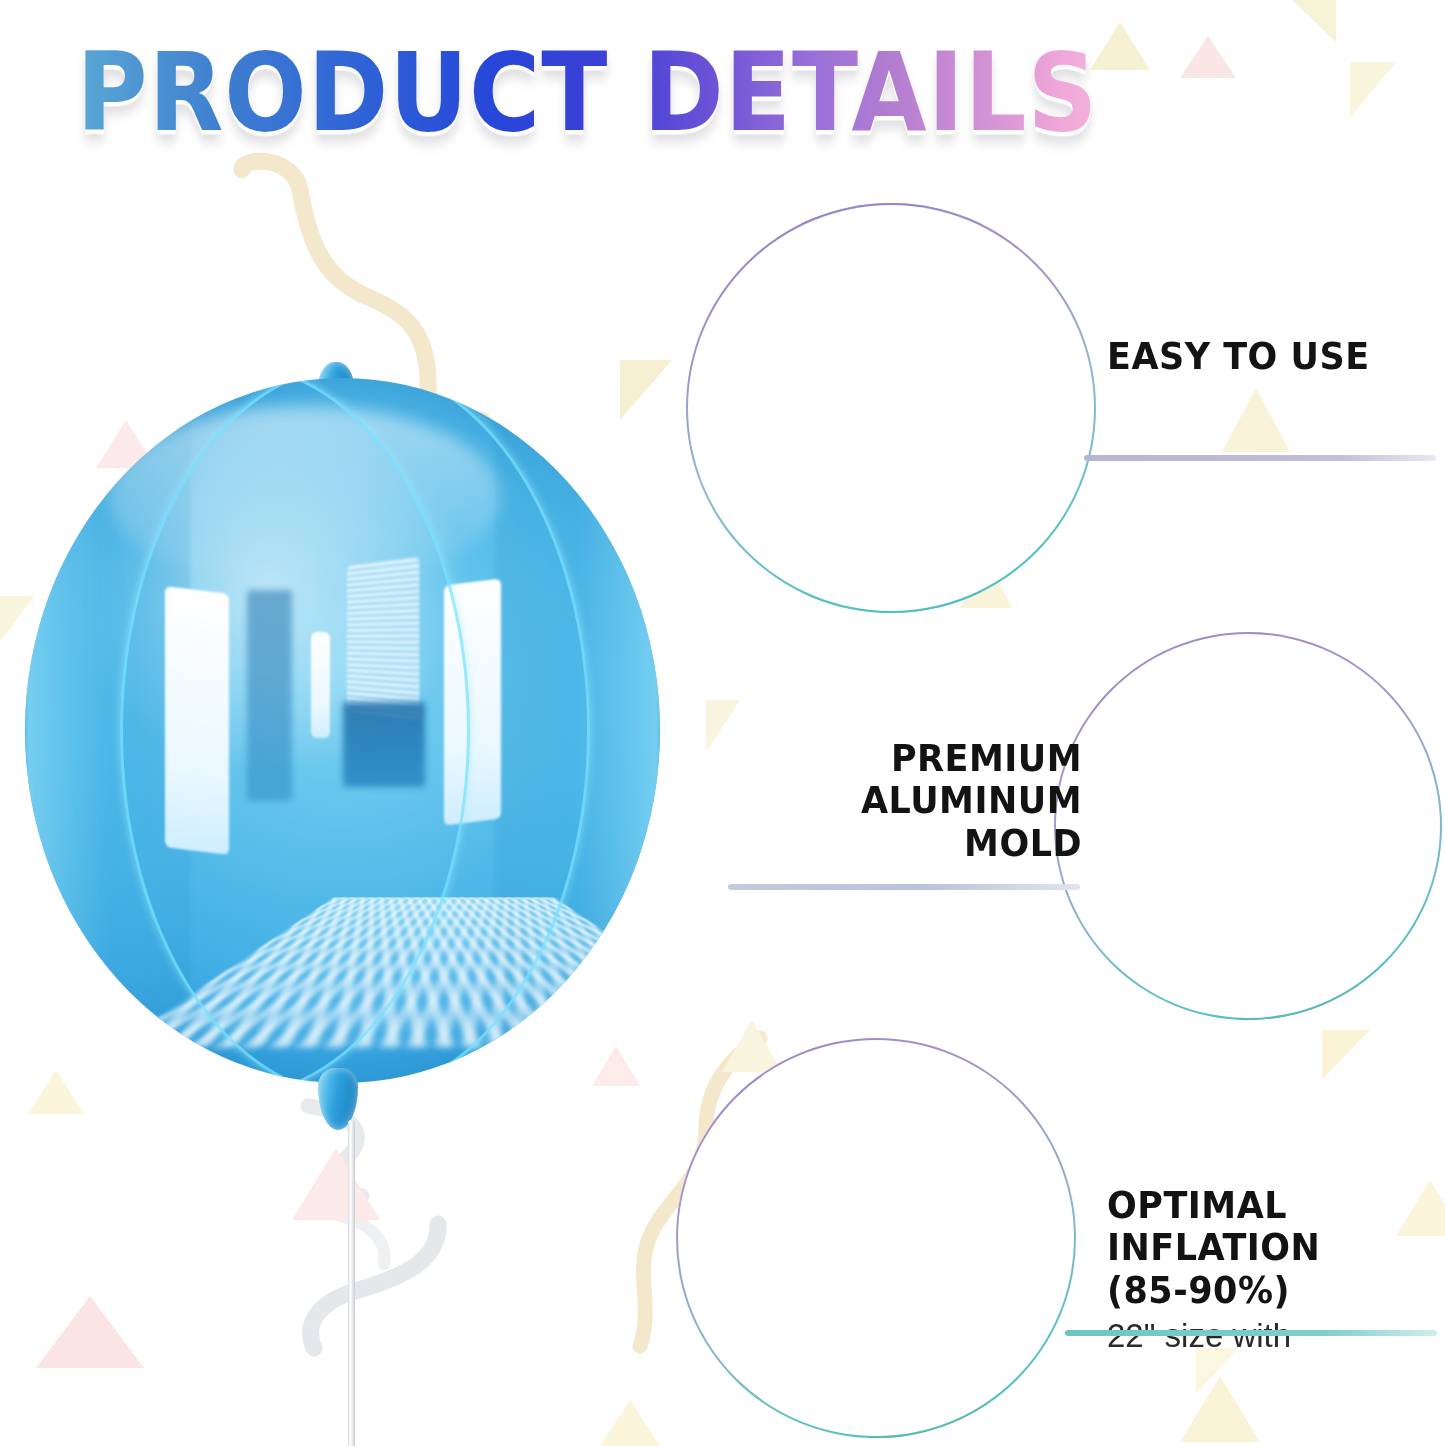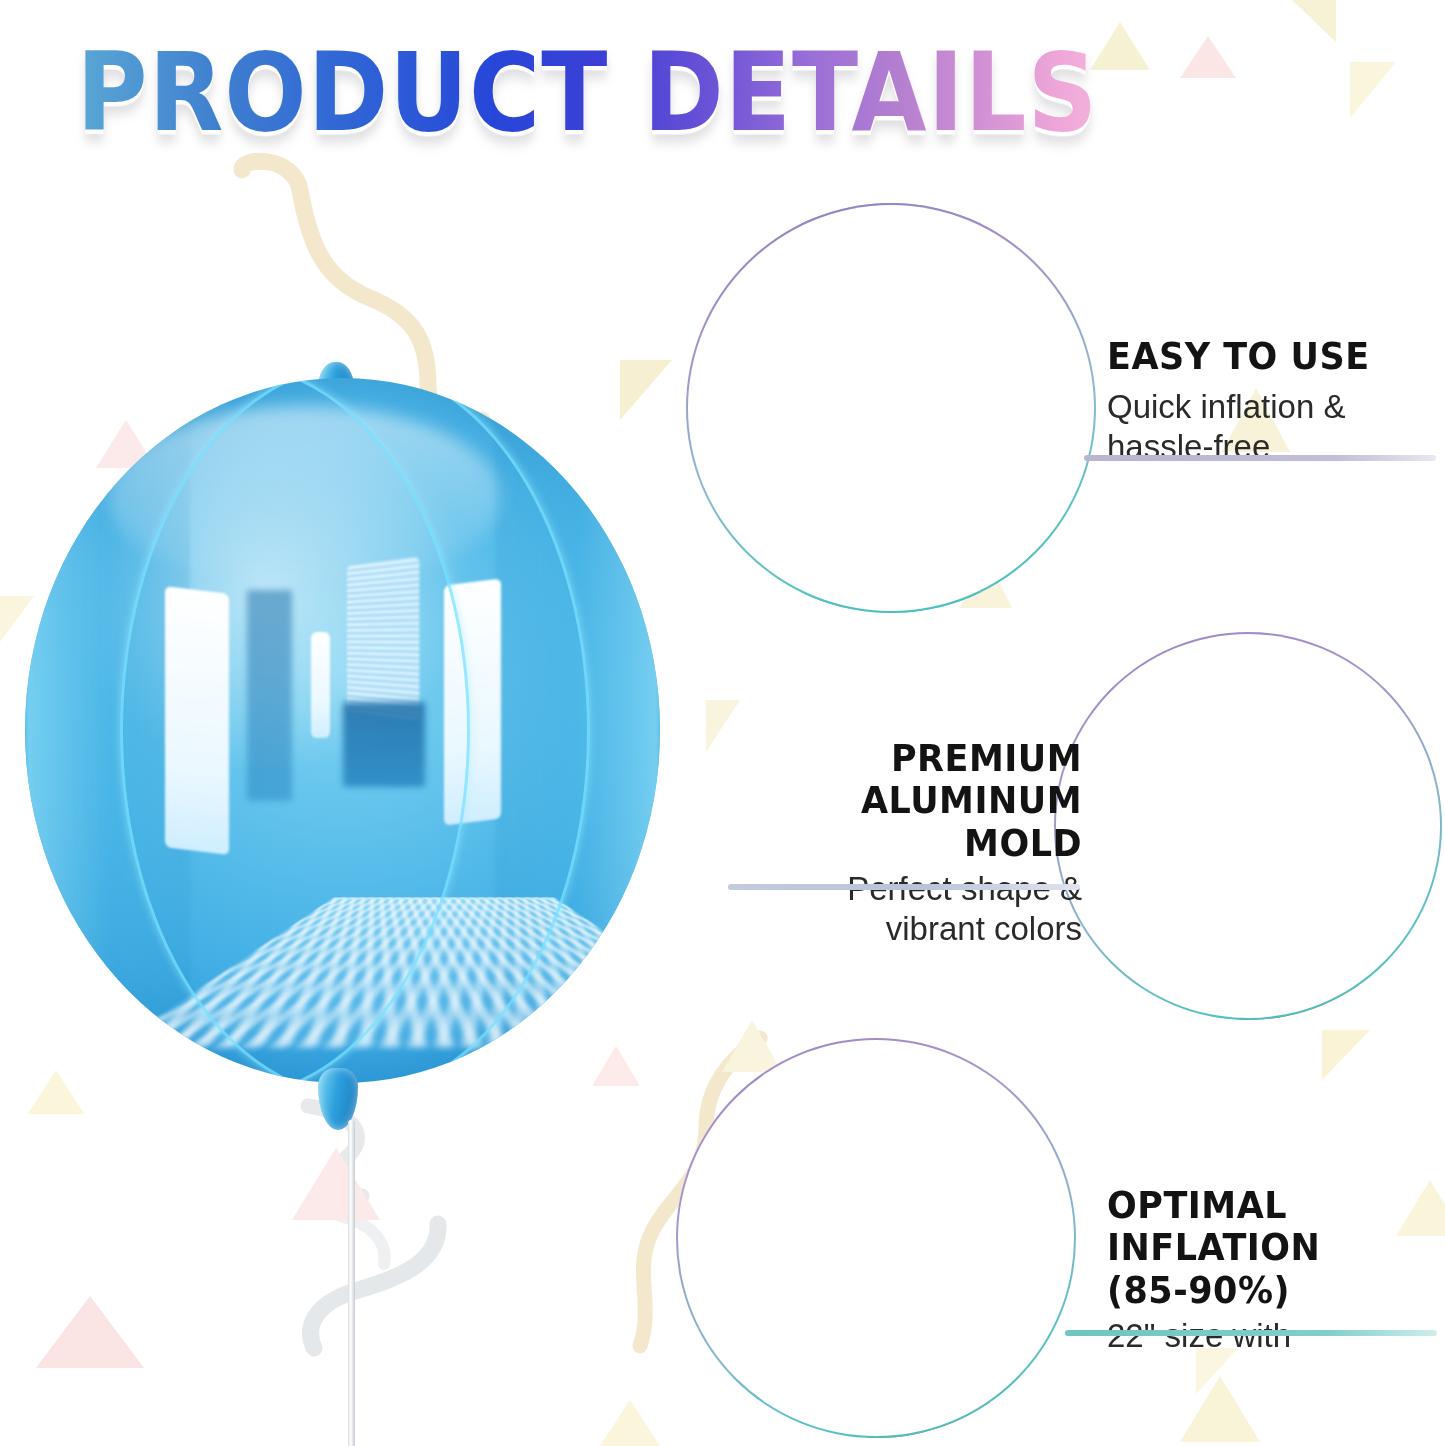--- a/index.html
+++ b/index.html
@@ -414,36 +414,28 @@
     <div class="foil-center"></div>
     <div class="foil-tail"></div>
   </div>
   <div class="dash-ellipse"></div>
   <div class="hand"></div>
 </div>
 <div class="detail-ring" id="wrinkle-ring"></div>
 
 <div class="feat" id="feat-easy">
   <h3>EASY TO USE</h3>
-  <p>
-    <span>Quick inflation &amp;</span><br>
-    <span>hassle-free</span>
-  </p>
 </div>
 <div class="rule" id="rule-easy"></div>
 
 <div class="feat right-al" id="feat-mold">
   <h3>
     <span>PREMIUM</span><br>
     <span>ALUMINUM MOLD</span>
   </h3>
-  <p>
-    <span>Perfect shape &amp;</span><br>
-    <span>vibrant colors</span>
-  </p>
 </div>
 <div class="rule" id="rule-mold"></div>
 
 <div class="feat" id="feat-optimal">
   <h3>
     <span>OPTIMAL INFLATION</span><br>
     <span>(85-90%)</span>
   </h3>
   <p>
     <span>22" size with</span><br>

